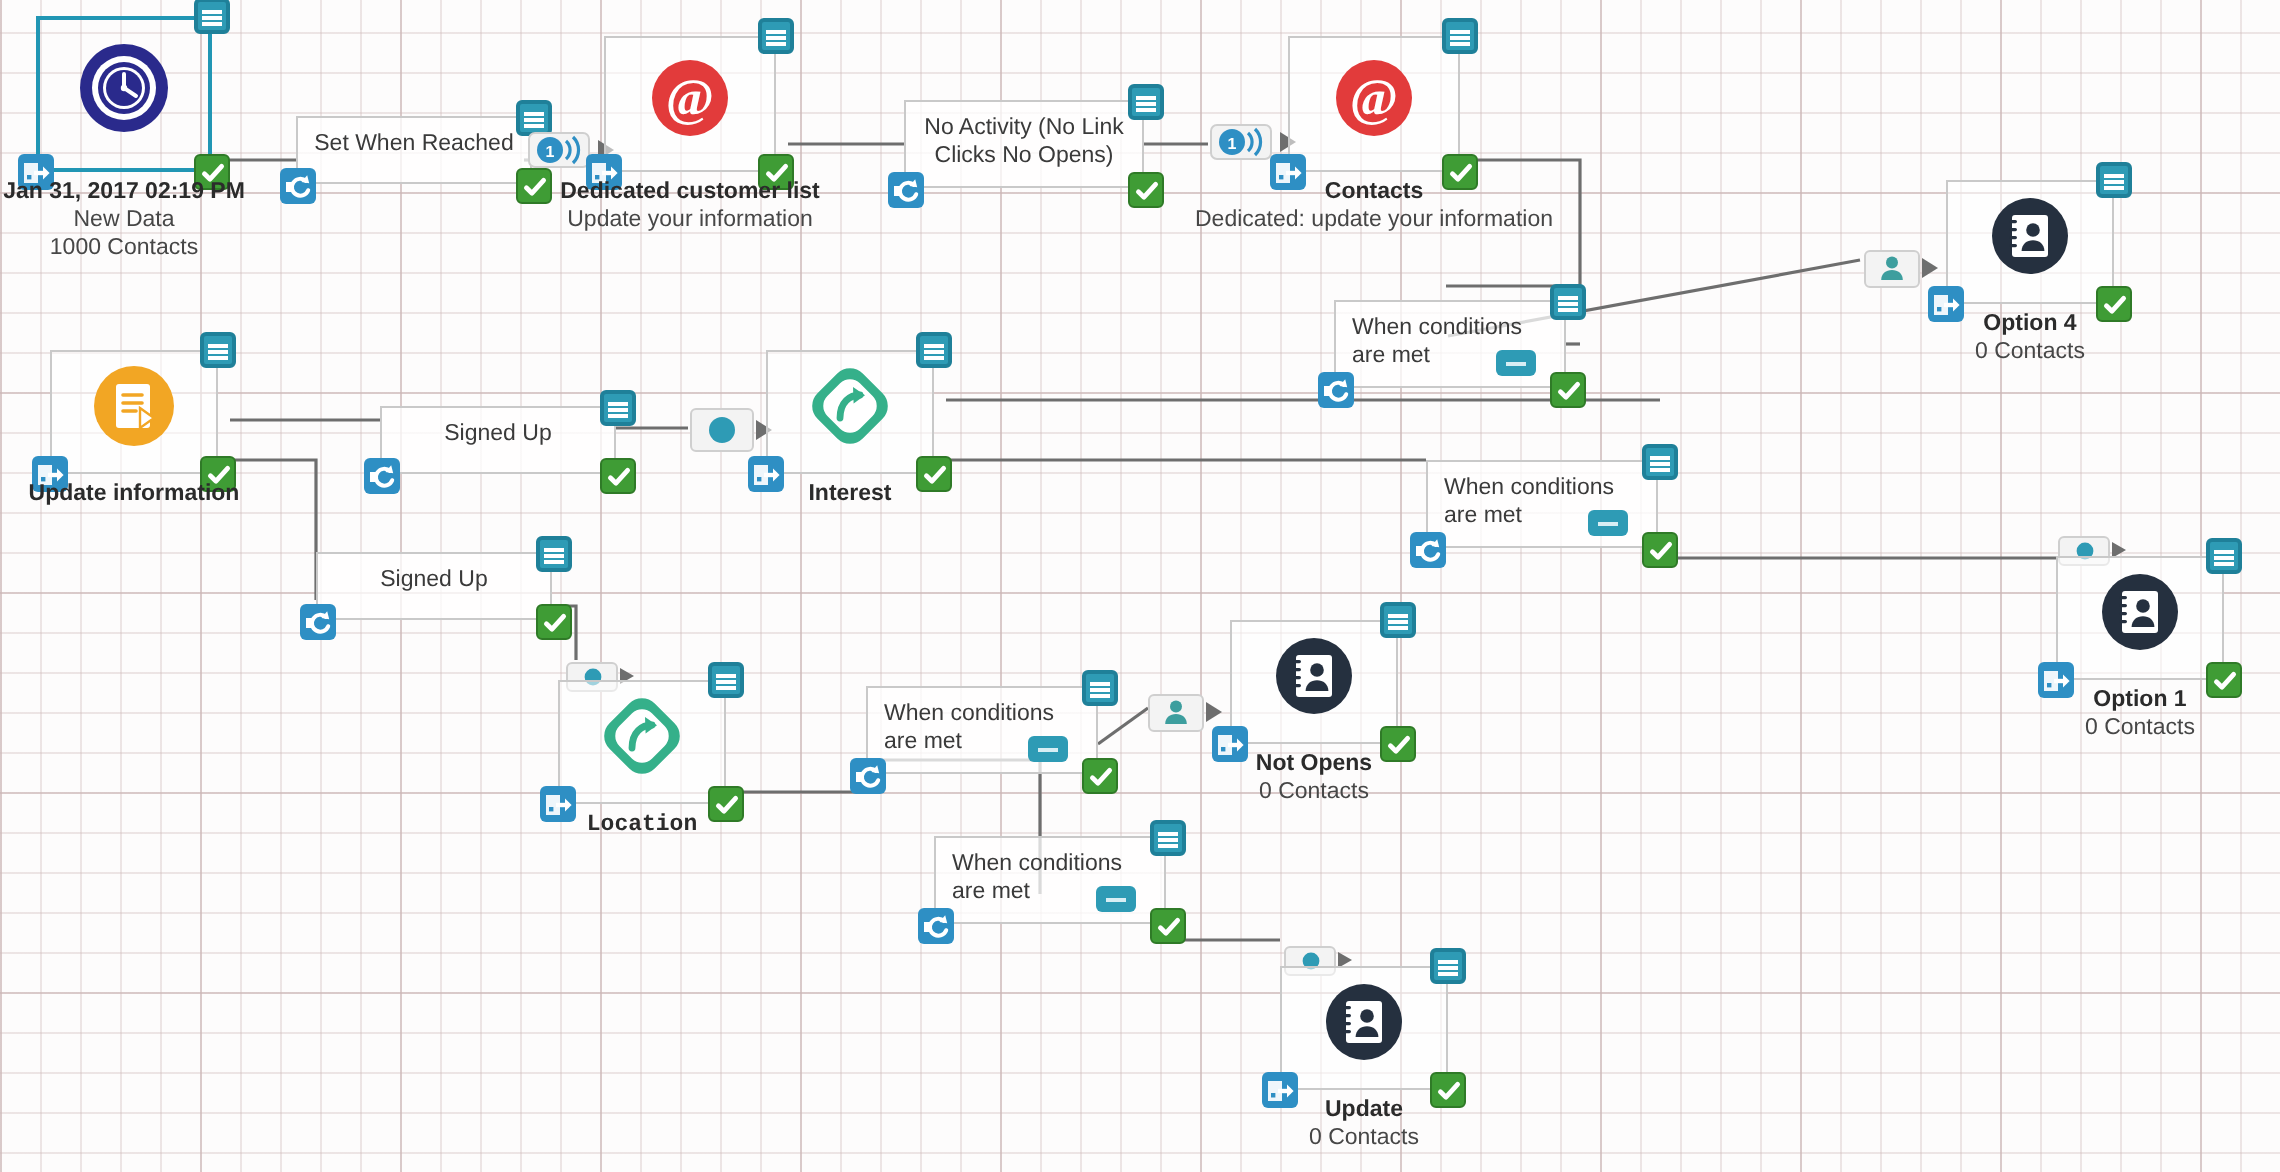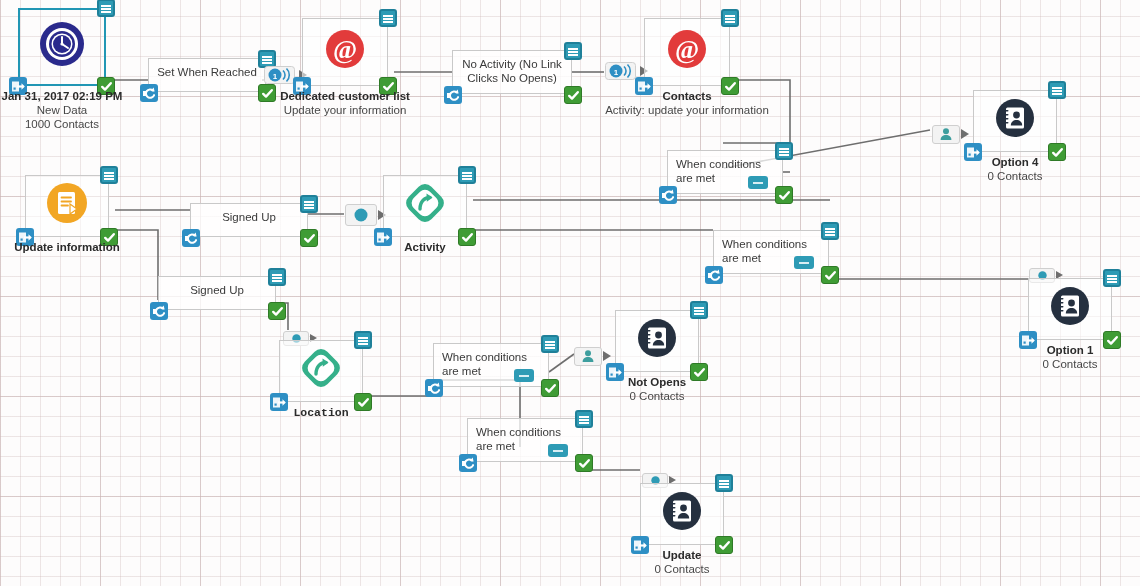--- a/index.html
+++ b/index.html
@@ -475,21 +475,21 @@
       <svg width="15" height="15" viewBox="0 0 15 15">
         <rect x="1" y="2.5" width="7" height="10" fill="#fff" opacity="0.92"></rect>
         <path d="M6 7.5 H12.5" stroke="#fff" stroke-width="2.2"></path>
         <path d="M10.5 4.3 L13.8 7.5 L10.5 10.7 Z" fill="#fff"></path>
         <path d="M2.5 8.5 h2.2 v2.2 h-2.2z" fill="#2e8fc4"></path>
       </svg>
           </div>
         </div>
     <div class="cap-wrap" style="left:-47px;top:72px;width:180px;">
       <div class="cap-title">Contacts</div>
-          <div class="cap-sub">Activity: update your information</div>
+          <div class="cap-sub">Dedicated: update your information</div>
     </div>
       </div>
       <div class="node" style="left: 973px; top: 90px;">
     <div class="nbox " style="width:84px;height:62px;"></div>
     <div class="glyph" style="left:19px;top:5px;width:46px;height:46px;">
           <svg width="40" height="40" viewBox="0 0 40 40">
         <circle cx="20" cy="20" r="19" fill="#25303f"></circle>
         <rect x="11" y="9.5" width="18" height="21" rx="1.5" fill="#fff"></rect>
         <g fill="#25303f">
           <rect x="9.5" y="12" width="4" height="1.6" rx="0.8"></rect>
@@ -594,21 +594,21 @@
           <div class="badge badge-enter">
       <svg width="15" height="15" viewBox="0 0 15 15">
         <rect x="1" y="2.5" width="7" height="10" fill="#fff" opacity="0.92"></rect>
         <path d="M6 7.5 H12.5" stroke="#fff" stroke-width="2.2"></path>
         <path d="M10.5 4.3 L13.8 7.5 L10.5 10.7 Z" fill="#fff"></path>
         <path d="M2.5 8.5 h2.2 v2.2 h-2.2z" fill="#2e8fc4"></path>
       </svg>
           </div>
         </div>
     <div class="cap-wrap" style="left:-48px;top:66px;width:180px;">
-      <div class="cap-title">Activity</div>
+      <div class="cap-title">Interest</div>
     </div>
       </div>
       <div class="node" style="left: 279px; top: 340px;">
     <div class="nbox " style="width:84px;height:62px;"></div>
     <div class="glyph" style="left:19px;top:5px;width:46px;height:46px;">
           <svg width="44" height="44" viewBox="0 0 44 44">
         <rect x="6" y="6" width="32" height="32" rx="9" transform="rotate(45 22 22)" fill="#35b08a"></rect>
         <rect x="10.5" y="10.5" width="23" height="23" rx="7" transform="rotate(45 22 22)" fill="#fff"></rect>
         <path d="M17 28 C17 20 22 16.5 27 16.5" stroke="#35b08a" stroke-width="3.4" fill="none" stroke-linecap="round"></path>
         <path d="M23.5 12.5 L29.5 16.6 L23.8 20.8 Z" fill="#35b08a"></path>

